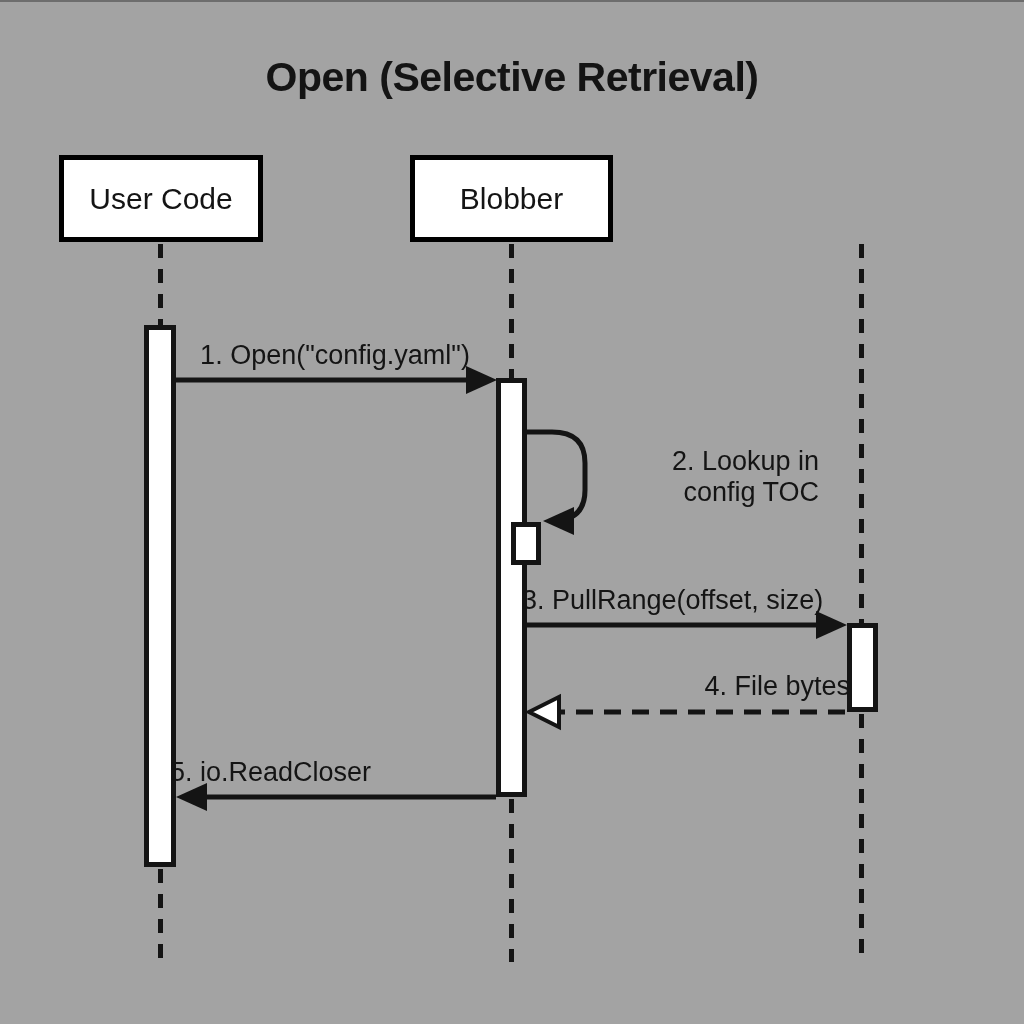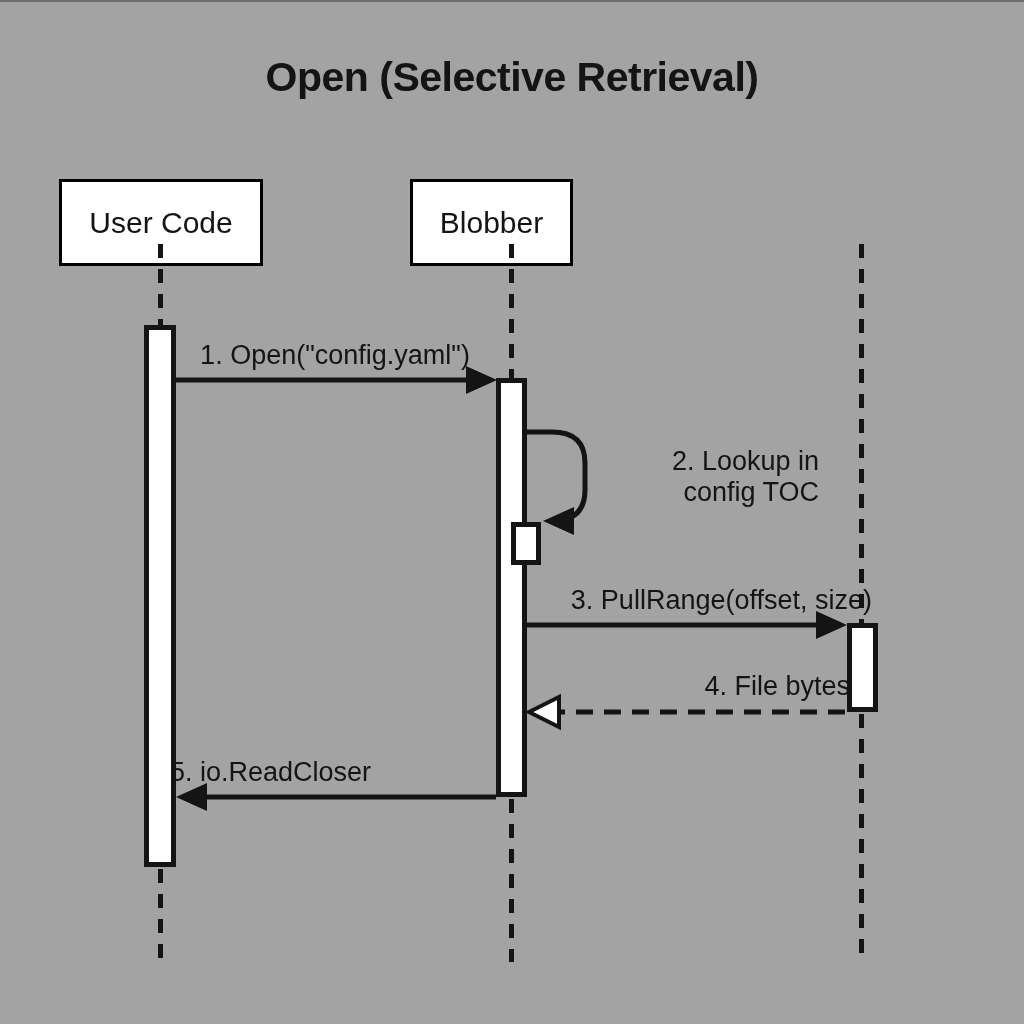--- a/index.html
+++ b/index.html
@@ -6,27 +6,26 @@
   .stage{
     position:relative;width:1024px;height:1024px;background:#a3a3a3;overflow:hidden;
     font-family:"Liberation Sans", sans-serif;color:#141414;
   }
   .top-artifact{position:absolute;left:0;top:0;width:1024px;height:2px;background:rgba(20,20,20,0.38);}
   .title{
     position:absolute;left:0;top:54px;width:1024px;text-align:center;
     font-size:41px;font-weight:bold;letter-spacing:-0.5px;
   }
   .pbox{
-    position:absolute;height:87px;border:3px solid #000000;background:#ffffff;
+    position:absolute;height:87px;border:5px solid #000000;background:#ffffff;
     display:flex;align-items:center;justify-content:center;box-sizing:border-box;
     font-size:30px;
-    margin-top:24px;
   }
   .box-user{left:59px;top:155px;width:204px;}
-  .box-blobber{left:410px;top:155px;width:163px;}
+  .box-blobber{left:410px;top:155px;width:203px;}
   .box-registry{left:761px;top:155px;width:203px;}
   .lifeline{
     position:absolute;width:5px;
     background:repeating-linear-gradient(to bottom,#141414 0 14px,transparent 14px 25px);
   }
   .ll-user-top{left:158px;top:244px;height:81px;}
   .ll-user-bot{left:158px;top:869px;height:93px;}
   .ll-blobber-top{left:509px;top:244px;height:134px;}
   .ll-blobber-bot{left:509px;top:799px;height:163px;}
   .ll-registry-top{left:859px;top:244px;height:379px;}
@@ -37,21 +36,21 @@
   .act-user{left:144px;top:325px;width:32px;height:542px;}
   .act-blobber{left:496px;top:378px;width:31px;height:419px;}
   .act-nested{left:511px;top:522px;width:30px;height:43px;}
   .act-registry{left:847px;top:623px;width:31px;height:89px;}
   .arrows{position:absolute;left:0;top:0;width:1024px;height:1024px;pointer-events:none;}
   .mlabel{
     position:absolute;font-size:27px;white-space:nowrap;
   }
   .lbl-1{left:170px;top:340px;width:330px;text-align:center;}
   .lbl-2{left:599px;top:446px;text-align:right;line-height:31px;white-space:normal;width:220px;}
-  .lbl-3{left:522px;top:585px;width:330px;text-align:right;padding-left:20px;}
+  .lbl-3{left:522px;top:585px;width:330px;text-align:left;}
   .lbl-4{left:530px;top:671px;width:320px;text-align:right;}
   .lbl-5{left:170px;top:757px;width:330px;}
 </style>
 </head>
 <body>
 
 <div class="stage">
 
   <div class="top-artifact"></div>
 

